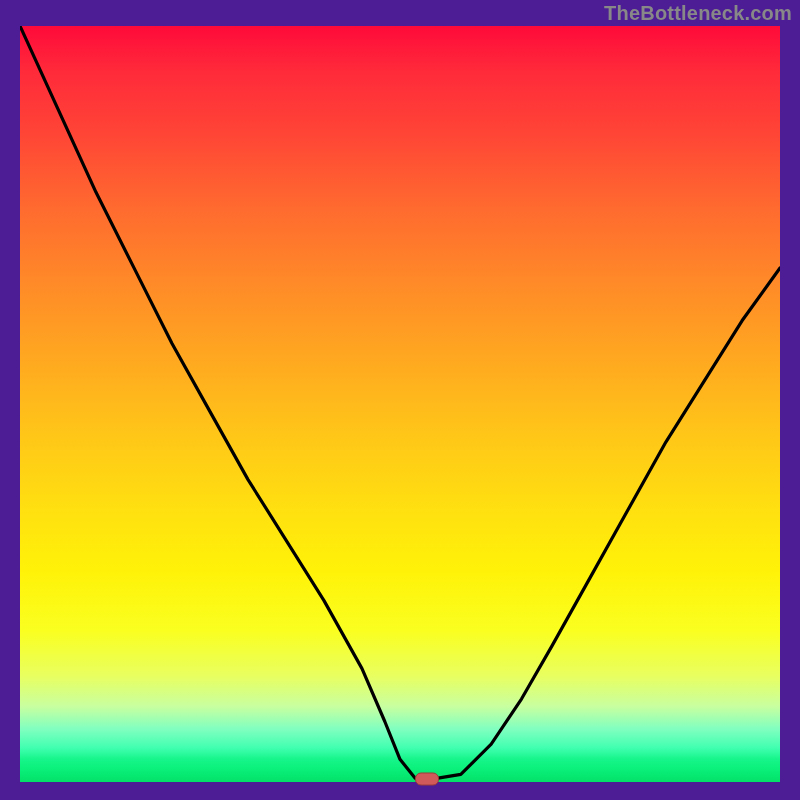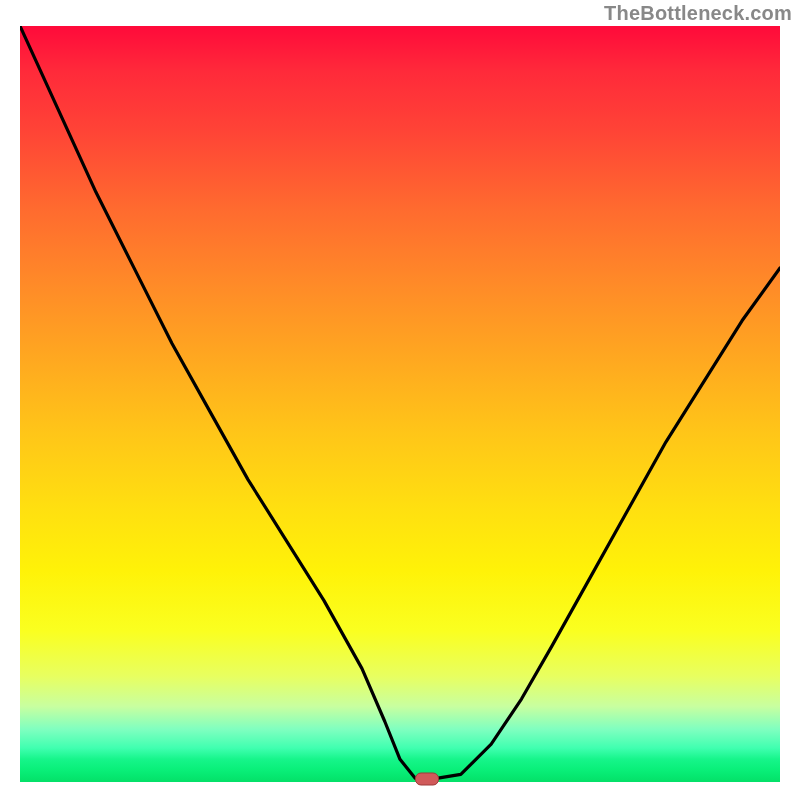--- a/index.html
+++ b/index.html
@@ -8,21 +8,21 @@
     width: 800px;
     height: 800px;
     overflow: hidden;
     background: #000;
     font-family: Arial, Helvetica, sans-serif;
   }
   .wrap {
     position: relative;
     width: 800px;
     height: 800px;
-    background: #ffffff;
+    background: #4c1d95;
   }
   .watermark {
     position: absolute;
     top: 2px;
     right: 8px;
     color: #888;
     font-size: 20px;
     font-weight: 600;
     letter-spacing: 0.2px;
     user-select: none;

